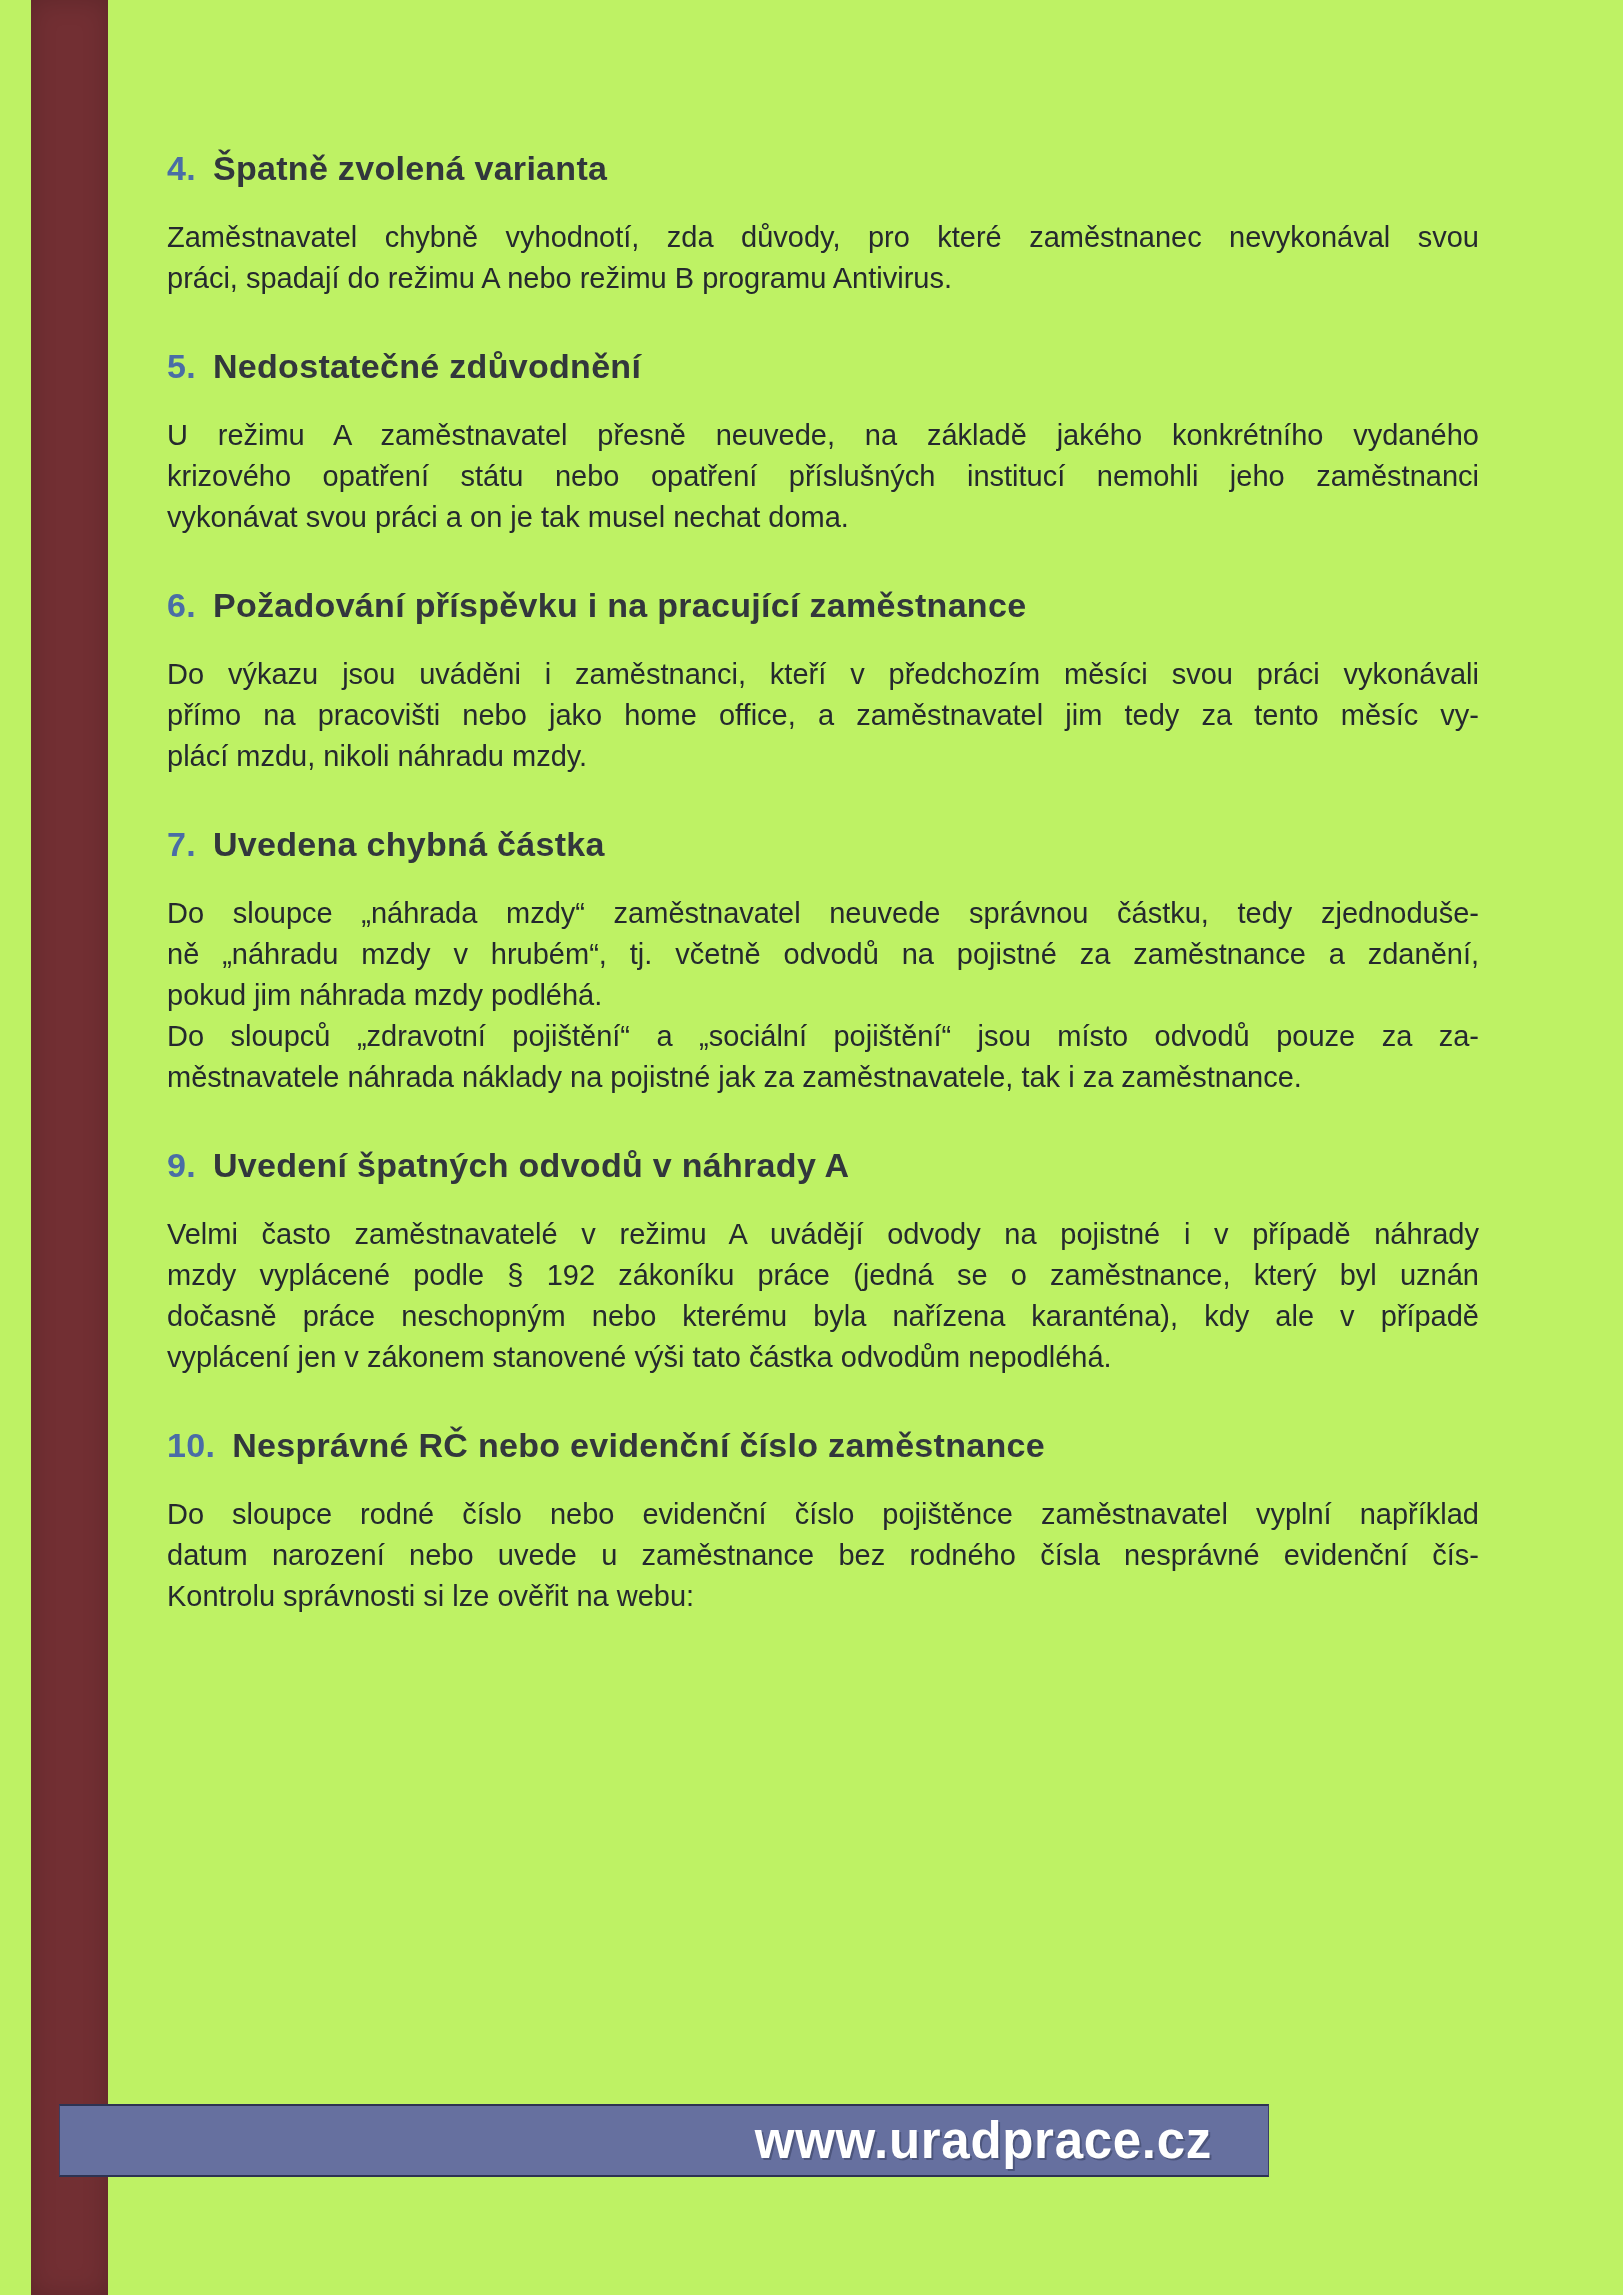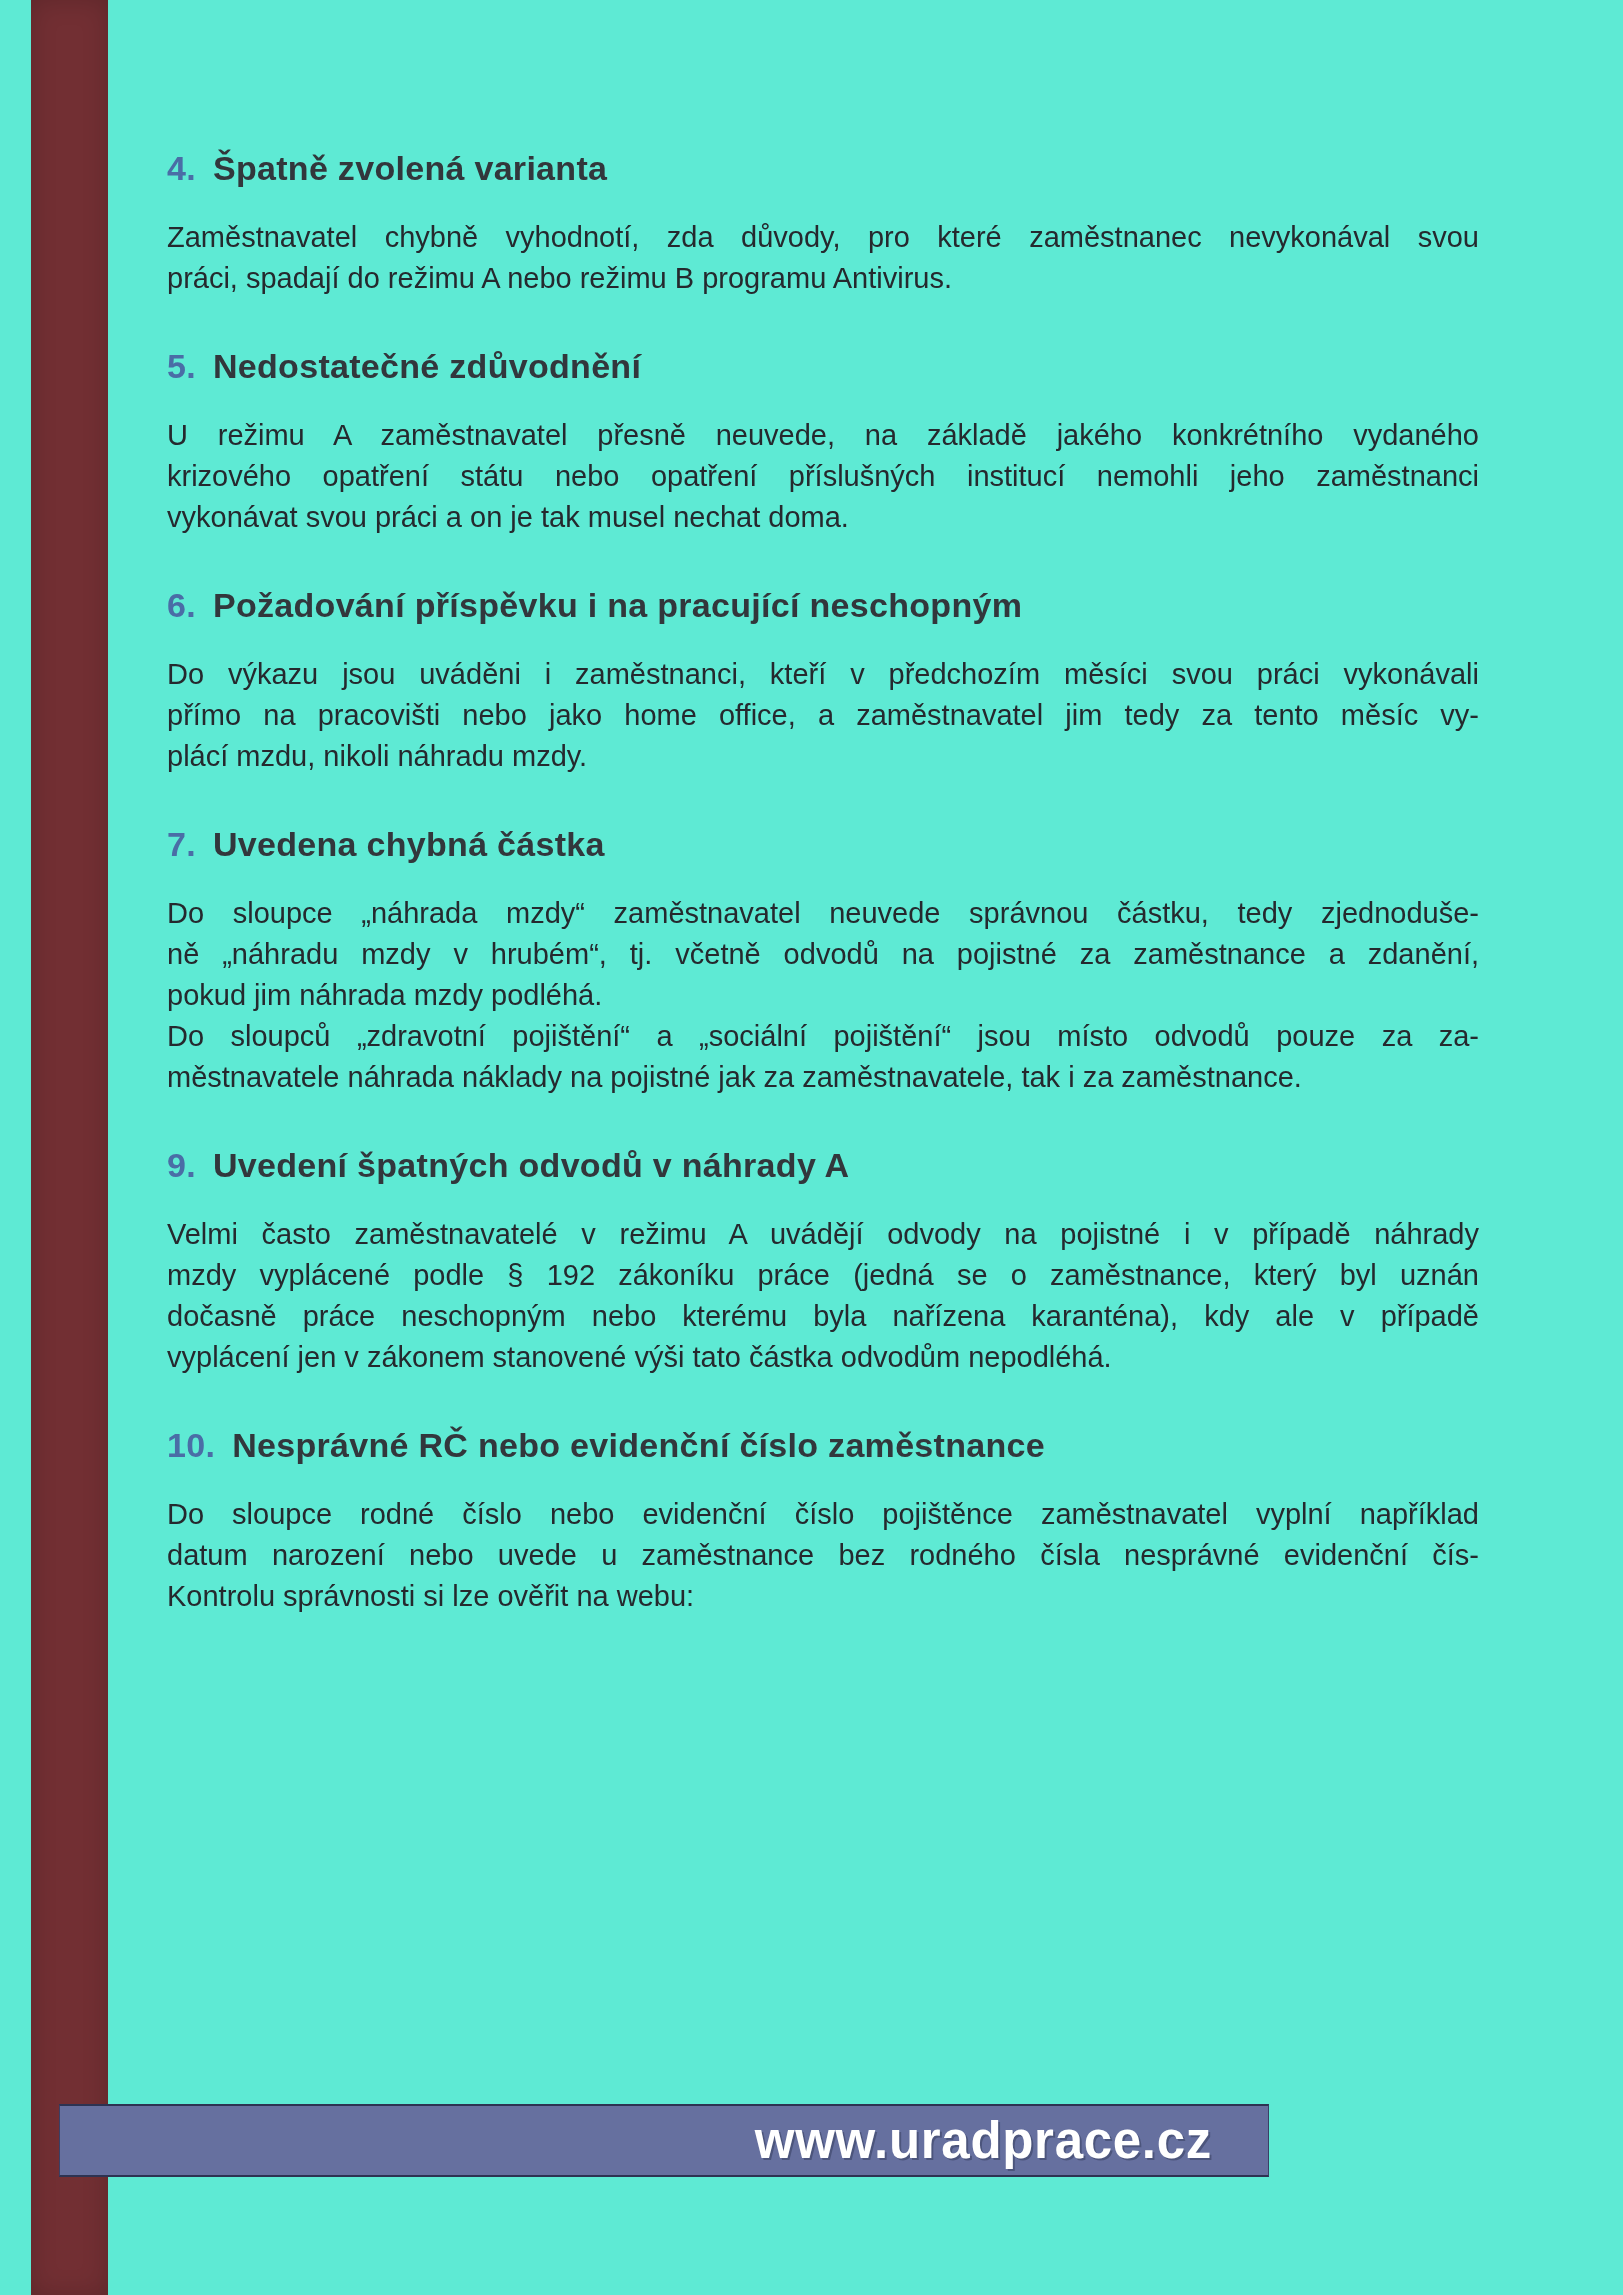--- a/index.html
+++ b/index.html
@@ -2,21 +2,21 @@
 <html style="font-size:10.5px"><head>
 <meta charset="utf-8">
 <style>
   html,body{margin:0;padding:0;}
   body{
     width:1623px;height:2295px;position:relative;
     background:#ffffff;
     font-family:"Liberation Sans", sans-serif;
     -webkit-font-smoothing:antialiased;
   }
-  .page{position:absolute;inset:0;background:#5eead4;overflow:hidden;}
+  .page{position:absolute;inset:0;background:#bef264;overflow:hidden;}
 
   
   .stripe{
     position:absolute;left:31px;top:0;width:77px;height:2295px;
     background:#722f33;
     box-shadow:inset 0 0 26px rgba(0,0,0,0.18);
   }
 
   .content{
     position:absolute;left:167px;top:149px;width:1312px;
@@ -78,21 +78,21 @@
     <section>
       <h2><span class="num">5.</span><span>Nedostatečné zdůvodnění</span></h2>
       <div class="para">
         <div class="line j">U režimu A zaměstnavatel přesně neuvede, na základě jakého konkrétního vydaného</div>
         <div class="line j">krizového opatření státu nebo opatření příslušných institucí nemohli jeho zaměstnanci</div>
         <div class="line">vykonávat svou práci a on je tak musel nechat doma.</div>
       </div>
     </section>
 
     <section>
-      <h2><span class="num">6.</span><span>Požadování příspěvku i na pracující neschopným</span></h2>
+      <h2><span class="num">6.</span><span>Požadování příspěvku i na pracující zaměstnance</span></h2>
       <div class="para">
         <div class="line j">Do výkazu jsou uváděni i zaměstnanci, kteří v předchozím měsíci svou práci vykonávali</div>
         <div class="line j">přímo na pracovišti nebo jako home office, a zaměstnavatel jim tedy za tento měsíc vy-</div>
         <div class="line">plácí mzdu, nikoli náhradu mzdy.</div>
       </div>
     </section>
 
     <section>
       <h2><span class="num">7.</span><span>Uvedena chybná částka</span></h2>
       <div class="para">

